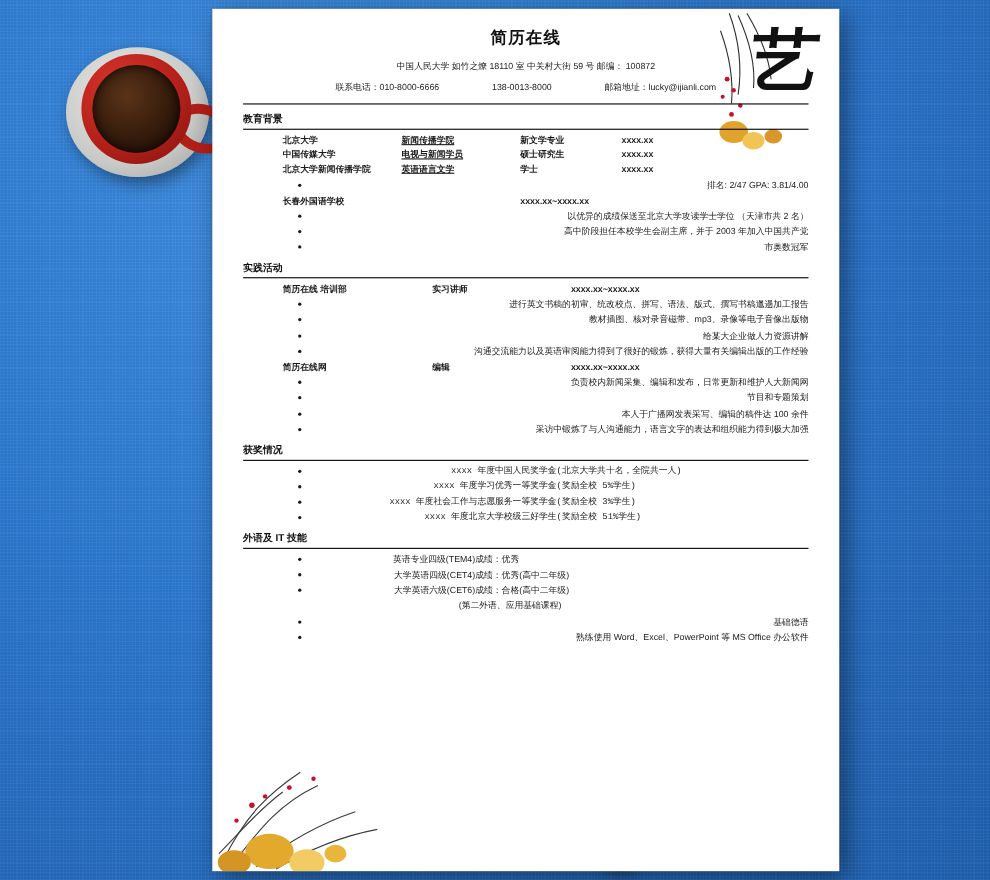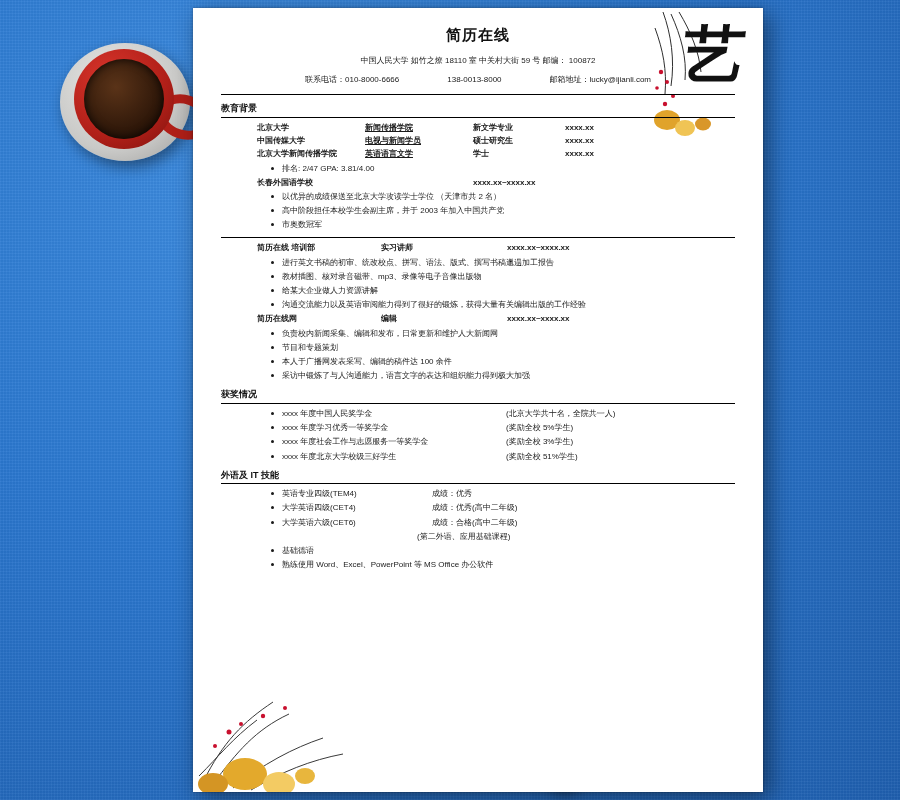--- a/index.html
+++ b/index.html
@@ -48,32 +48,32 @@
   }
   .sec-rule{border-bottom:1px solid #000;margin-bottom:4px;}
   
   .indent{padding-left:36px;}
   .row{display:flex;align-items:baseline;font-size:8px;margin:2px 0;}
   .c1{width:108px;font-weight:bold;}
   .c2{width:108px;font-weight:bold;text-decoration:underline;}
   .c3{width:92px;font-weight:bold;}
   .c4{font-weight:bold;}
   .exp-row{display:flex;font-size:8px;font-weight:bold;margin:2px 0;}
-  .e1{width:124px;}
+  .e1{width:136px;}
   .e2{width:126px;}
   .e3{flex:1;}
-  ul.bul{list-style:none;margin:2px 0 2px 0;padding:0 0 0 14px;}
+  ul.bul{list-style:none;margin:2px 0 2px 0;padding:0 0 0 14px;text-align:right;}
   ul.bul li{
     font-size:8px;margin:3px 0;position:relative;padding-left:11px;color:#1a1a1a;
   }
   ul.bul li:before{
     content:"";position:absolute;left:0;top:4px;width:3px;height:3px;
     background:#1a1a1a;border-radius:50%;
   }
-  .award-li{display:flex;}
+  .award-li{display:flex;font-family:Liberation Mono, monospace;}
   .award-li .txt{width:224px;}
   .skill-li{display:flex;}
   .skill-li .txt{width:150px;}
   .plain-line{font-size:8px;margin:3px 0 3px 0;}
   
   .ink-art{
     position:absolute;right:0px;top:0px;width:118px;height:130px;pointer-events:none;
   }
   .ink-char{
     position:absolute;right:18px;top:16px;font-size:62px;color:#111;
@@ -247,20 +247,21 @@
         </div>
         <ul class="bul">
           <li>以优异的成绩保送至北京大学攻读学士学位                          （天津市共 2 名）</li>
           <li>高中阶段担任本校学生会副主席，并于 2003 年加入中国共产党</li>
           <li>市奥数冠军</li>
         </ul>
       </div>
     </div>
 
     <div class="section">
+      <div class="sec-head">实践活动</div>
       <div class="sec-rule"></div>
       <div class="indent">
         <div class="exp-row">
           <span class="e1">简历在线   培训部</span>
           <span class="e2">实习讲师</span>
           <span class="e3">xxxx.xx~xxxx.xx</span>
         </div>
         <ul class="bul">
           <li>进行英文书稿的初审、统改校点、拼写、语法、版式、撰写书稿邋遢加工报告</li>
           <li>教材插图、核对录音磁带、mp3、录像等电子音像出版物</li>

